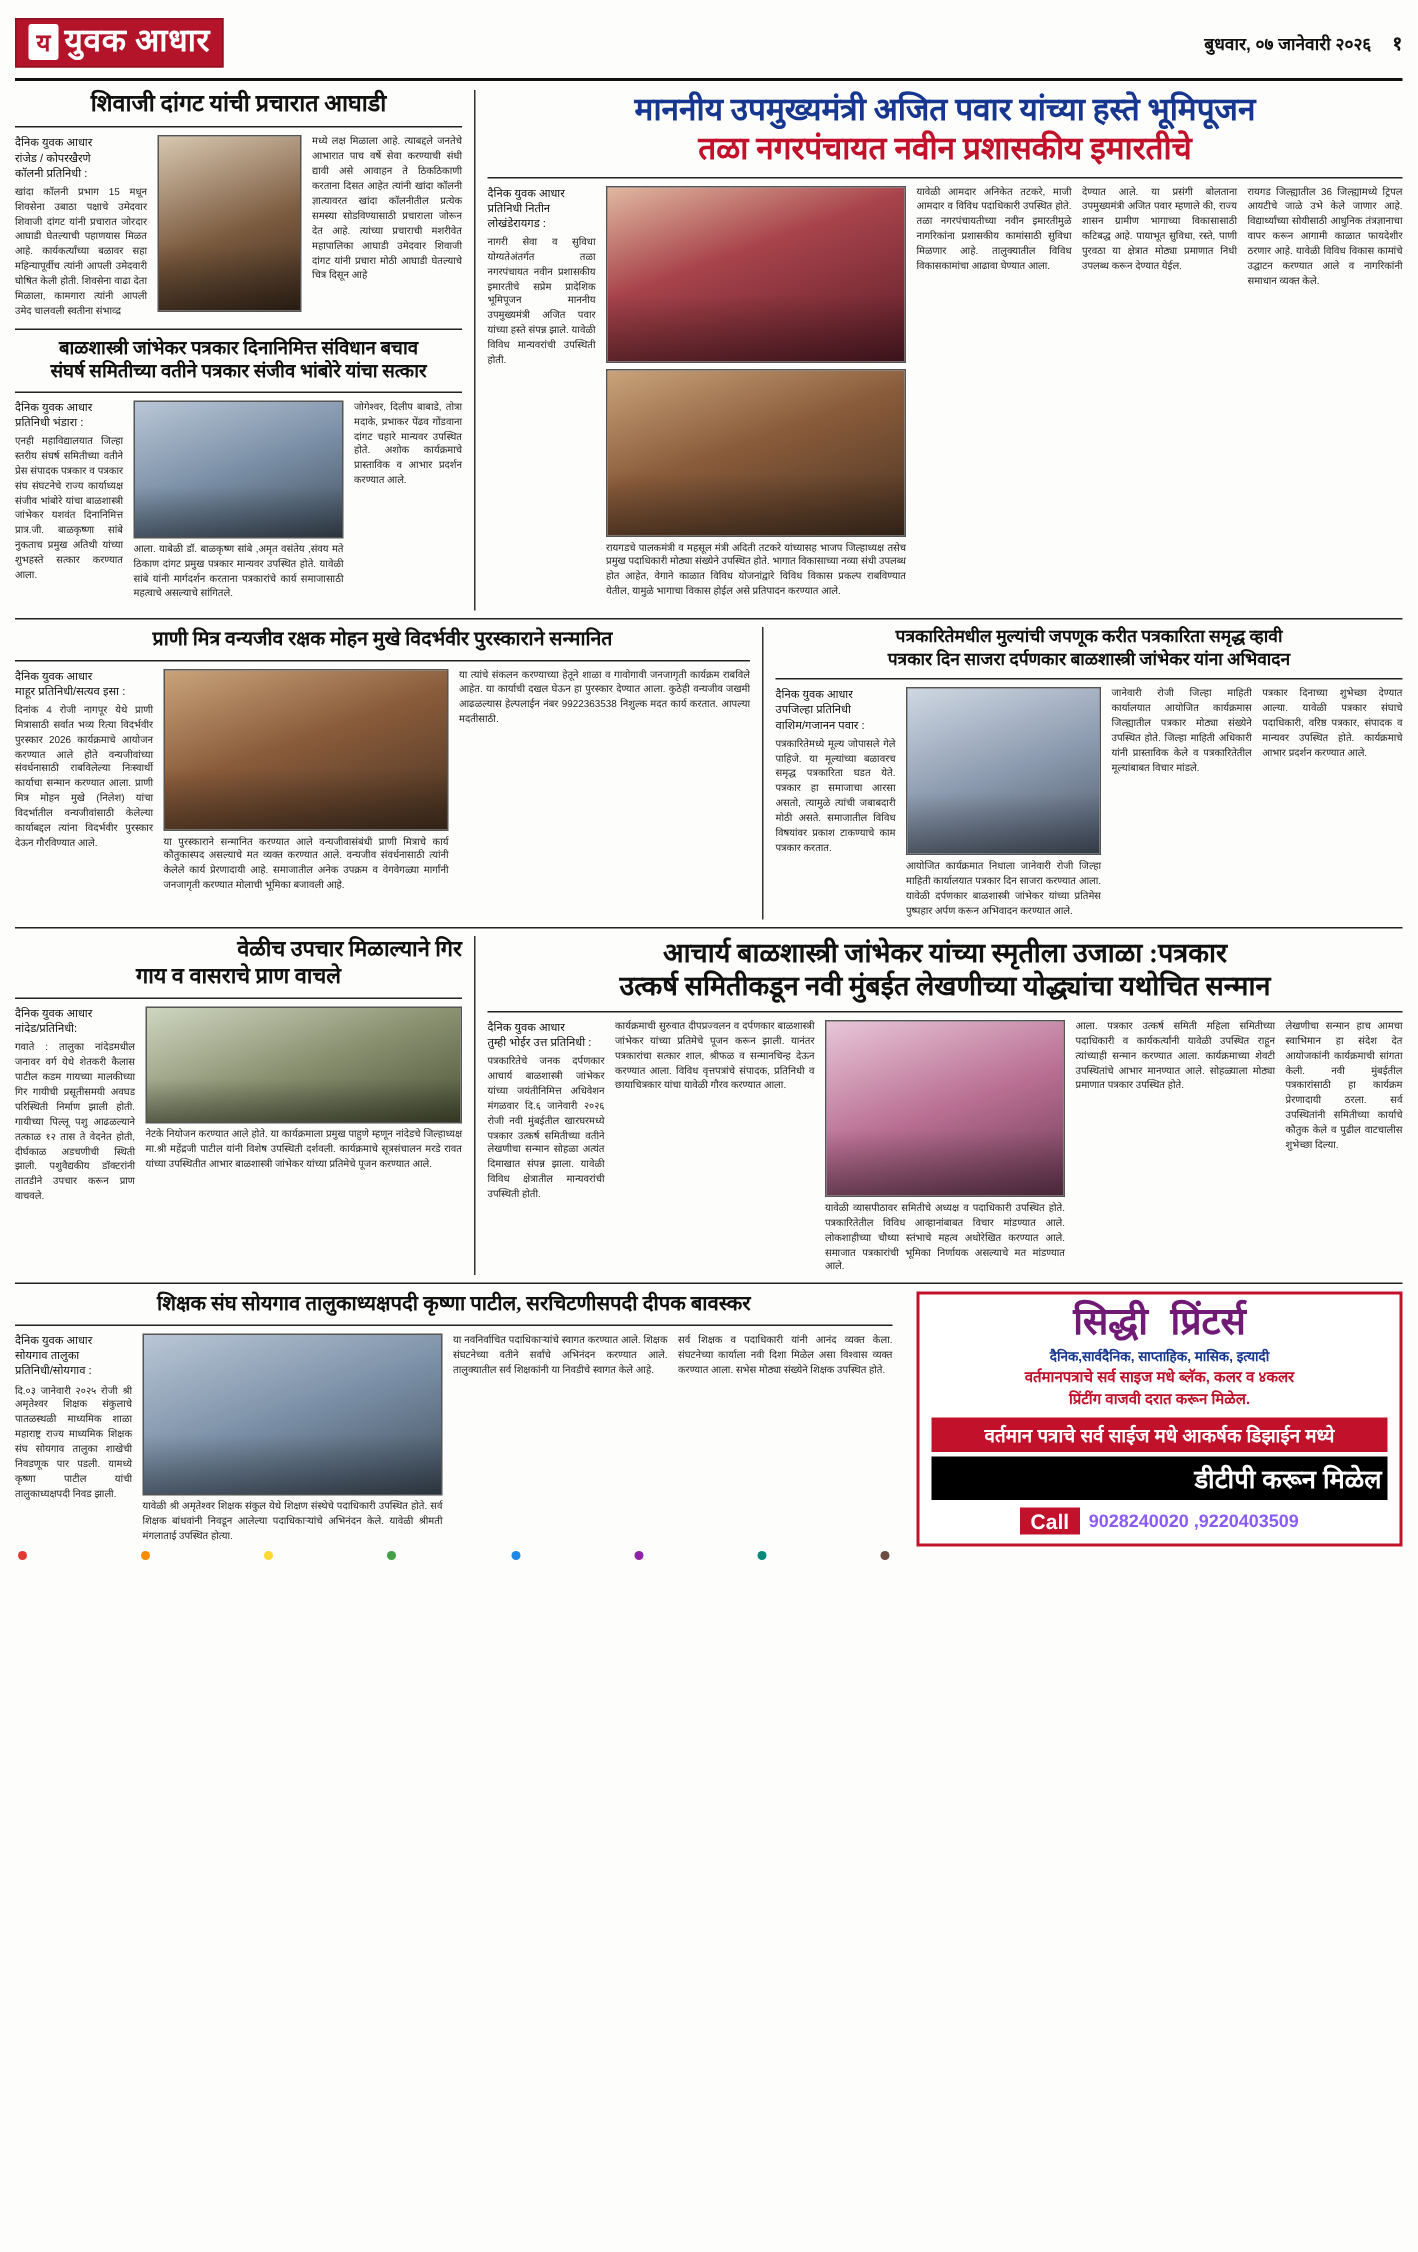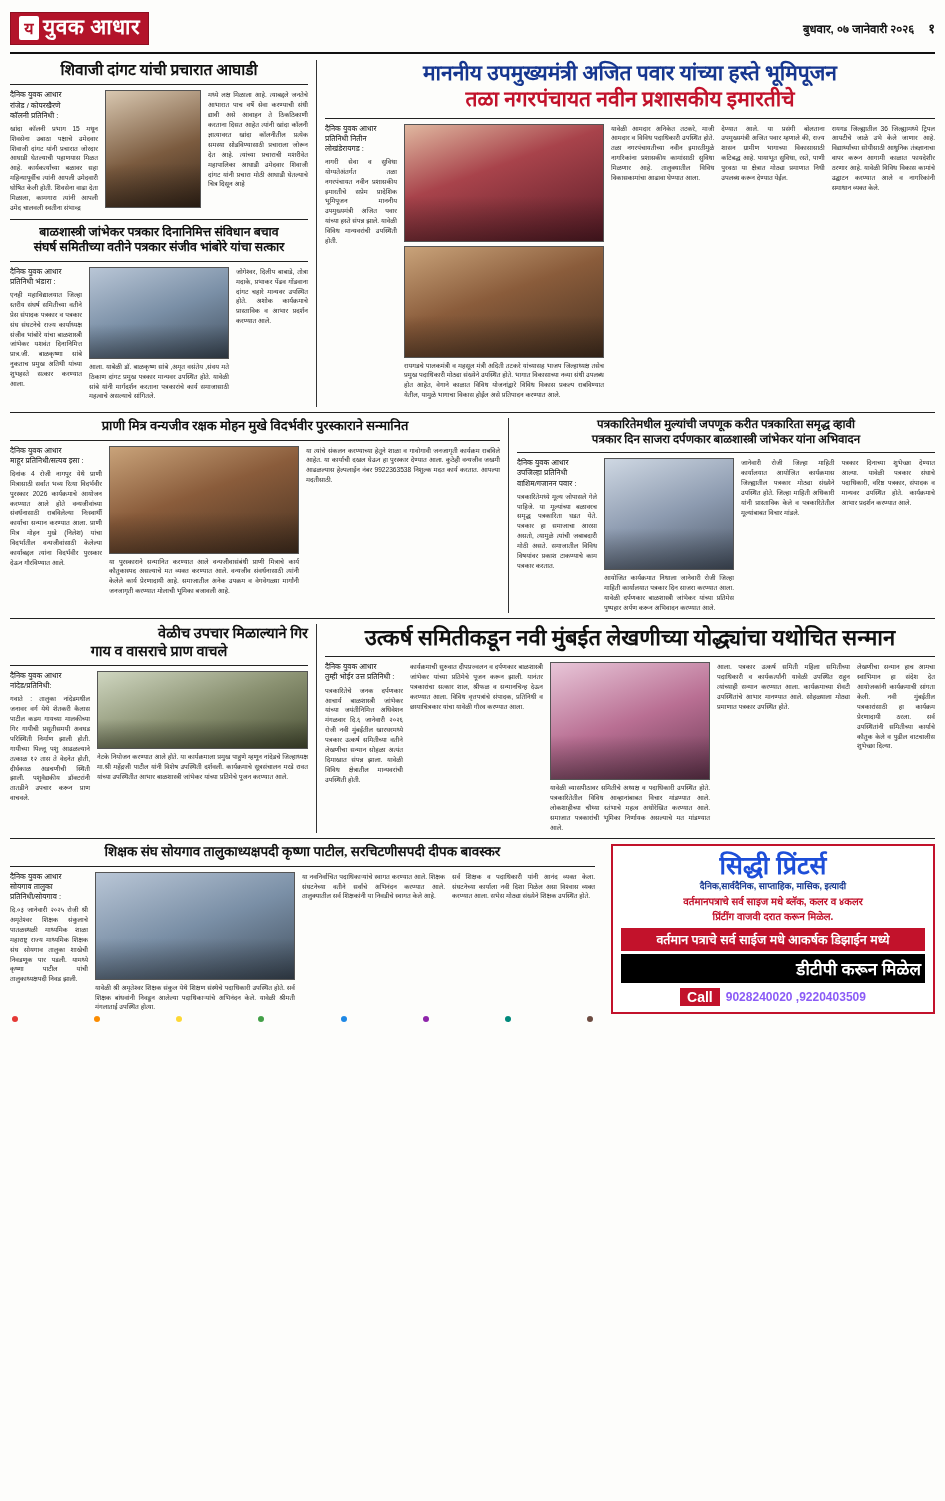--- a/index.html
+++ b/index.html
@@ -125,24 +125,24 @@
   .right-col { flex:1; }
 
   
   .ad {
     border: 2px solid #c2122b;
     background: #fff;
     padding: 6px 8px;
     text-align: center;
   }
   .ad-title {
-    font-family: Liberation Sans, sans-serif;
+    font-family: Liberation Mono, monospace;
     font-size: 25px;
     font-weight: bold;
-    color: #1d4ed8;
+    color: #701a75;
     line-height: 1.1;
   }
   .ad-line { font-size: 9px; color:#16368f; font-weight:bold; line-height:1.6; }
   .ad-line2 { font-size: 10px; color:#c2122b; font-weight:bold; line-height:1.5; }
   .ad-band {
     background:#c2122b; color:#fff; font-weight:bold;
     font-size: 12.5px; padding: 3px 4px; margin-top: 4px;
   }
   .ad-call {
     display:flex; align-items:center; justify-content:center; gap:6px;
@@ -308,21 +308,22 @@
           <div class="col-text">गवाते : तालुका नांदेडमधील जनावर वर्ग येथे शेतकरी कैलास पाटील कडम गायच्या मालकीच्या गिर गायीची प्रसूतीसमयी अवघड परिस्थिती निर्माण झाली होती. गायीच्या पिल्लू पशु आढळल्याने तत्काळ १२ तास ते वेदनेत होती, दीर्घकाळ अडचणीची स्थिती झाली. पशुवैद्यकीय डॉक्टरांनी तातडीने उपचार करून प्राण वाचवले.</div>
         </div>
         <div class="col">
           <div class="photo ph-cow" style="height:78px;width:100%;"></div>
           <div class="col-text" style="margin-top:3px;">नेटके नियोजन करण्यात आले होते. या कार्यक्रमाला प्रमुख पाहुणे म्हणून नांदेडचे जिल्हाध्यक्ष मा.श्री महेंद्रजी पाटील यांनी विशेष उपस्थिती दर्शवली. कार्यक्रमाचे सूत्रसंचालन मरडे रावत यांच्या उपस्थितीत आभार बाळशास्त्री जांभेकर यांच्या प्रतिमेचे पूजन करण्यात आले.</div>
         </div>
       </div>
     </div>
 
     <div class="vrule" style="flex:1;padding-left:8px;">
-      <div class="headline h-black" style="font-size:22px;">उत्कर्ष समितीकडून नवी मुंबईत लेखणीच्या योद्ध्यांचा यथोचित सन्मान</div>
+      <div class="headline h-black" style="font-size:18px;">आचार्य बाळशास्त्री जांभेकर यांच्या स्मृतीला उजाळा :पत्रकार</div>
+      <div class="headline h-black" style="font-size:18px;">उत्कर्ष समितीकडून नवी मुंबईत लेखणीच्या योद्ध्यांचा यथोचित सन्मान</div>
       <div class="rule"></div>
       <div class="cols">
         <div class="col" style="flex:0 0 78px;">
           <div class="byline" style="white-space:pre-line;text-align:left;">दैनिक युवक आधार
 तुम्ही भोईर उत्त प्रतिनिधी :</div>
           <div class="col-text">पत्रकारितेचे जनक दर्पणकार आचार्य बाळशास्त्री जांभेकर यांच्या जयंतीनिमित्त अधिवेशन मंगळवार दि.६ जानेवारी २०२६ रोजी नवी मुंबईतील खारघरमध्ये पत्रकार उत्कर्ष समितीच्या वतीने लेखणीचा सन्मान सोहळा अत्यंत दिमाखात संपन्न झाला. यावेळी विविध क्षेत्रातील मान्यवरांची उपस्थिती होती.</div>
         </div>
         <div class="col">
           <div class="col-text">कार्यक्रमाची सुरुवात दीपप्रज्वलन व दर्पणकार बाळशास्त्री जांभेकर यांच्या प्रतिमेचे पूजन करून झाली. यानंतर पत्रकारांचा सत्कार शाल, श्रीफळ व सन्मानचिन्ह देऊन करण्यात आला. विविध वृत्तपत्रांचे संपादक, प्रतिनिधी व छायाचित्रकार यांचा यावेळी गौरव करण्यात आला.</div>
         </div>

